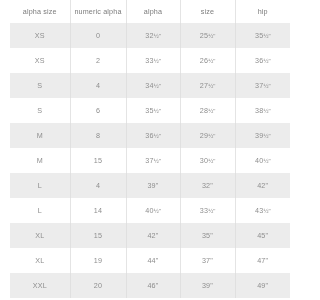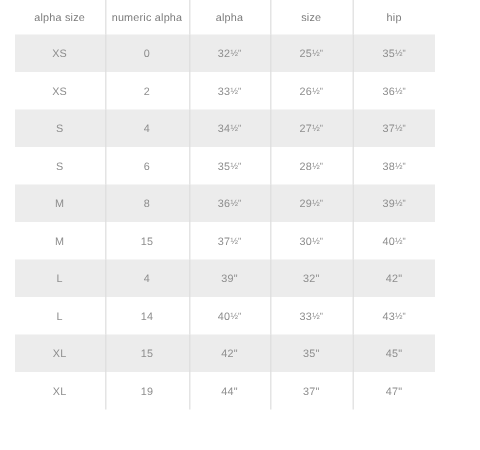--- a/index.html
+++ b/index.html
@@ -160,15 +160,22 @@
           <td>35"</td>
           <td>45"</td>
         </tr>
         <tr>
           <td>XL</td>
           <td>19</td>
           <td>44"</td>
           <td>37"</td>
           <td>47"</td>
         </tr>
+        <tr class="shaded">
+          <td>XXL</td>
+          <td>20</td>
+          <td>46"</td>
+          <td>39"</td>
+          <td>49"</td>
+        </tr>
       </tbody>
   </table>
 </div>
 
 </body></html>

